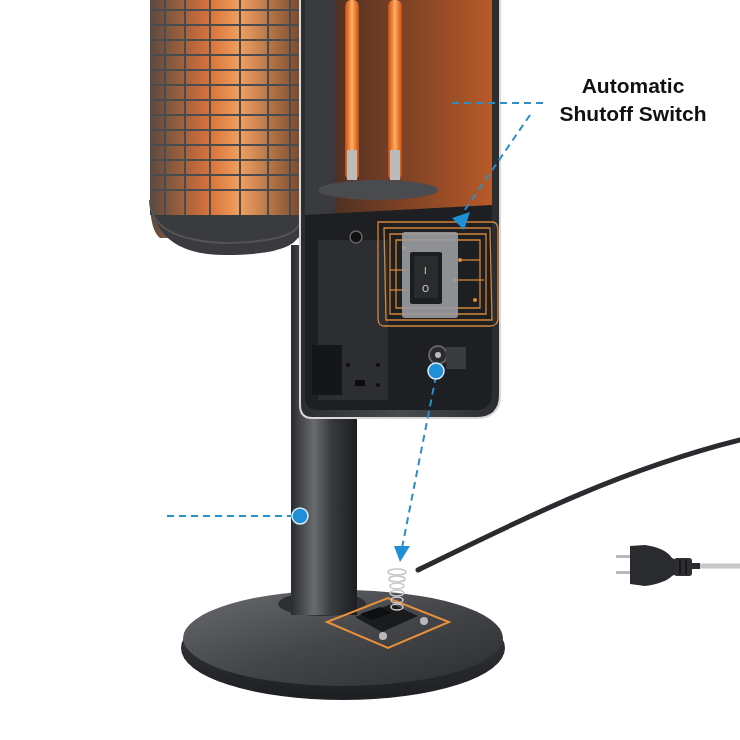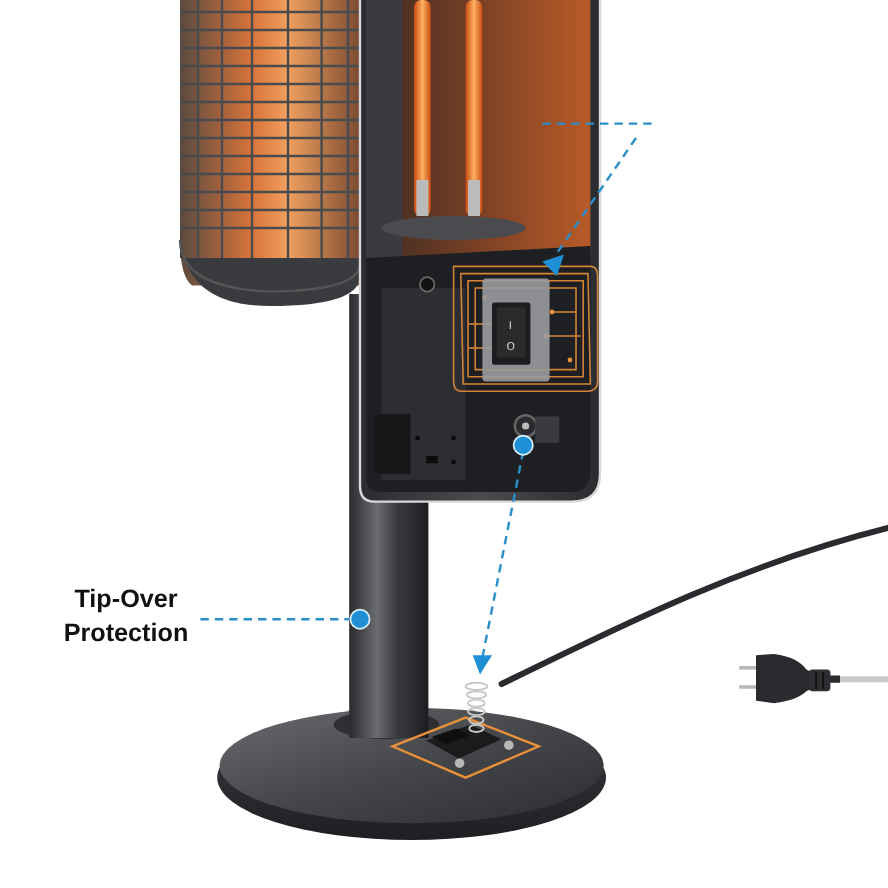--- a/index.html
+++ b/index.html
@@ -184,18 +184,18 @@
     <path d="M530 115 L 462 214" stroke="#2a8fc9" stroke-width="2" stroke-dasharray="7 5" fill="none"></path>
     <path d="M452 218 L 470 212 L 464 230 Z" fill="#1f8fd6"></path>
     <path d="M436 376 L 402 548" stroke="#2a8fc9" stroke-width="2" stroke-dasharray="7 5" fill="none"></path>
     <path d="M394 546 L 410 546 L 400 562 Z" fill="#1f8fd6"></path>
     <circle cx="436" cy="371" r="8" fill="#1f8fd6" stroke="#d8eef8" stroke-width="1.5"></circle>
     <path d="M167 516 L 292 516" stroke="#2a8fc9" stroke-width="2" stroke-dasharray="7 5" fill="none"></path>
     <circle cx="300" cy="516" r="8" fill="#1f8fd6" stroke="#d8eef8" stroke-width="1.5"></circle>
   </g>
 </svg>
 
-
-  <div class="label" id="label-tipover">
-    <div>Tip-Over</div>
-    <div>Protection</div>
+  <div class="label" id="label-shutoff">
+    <div>Automatic</div>
+    <div>Shutoff Switch</div>
   </div>
+
 </div>
 
 </body></html>

